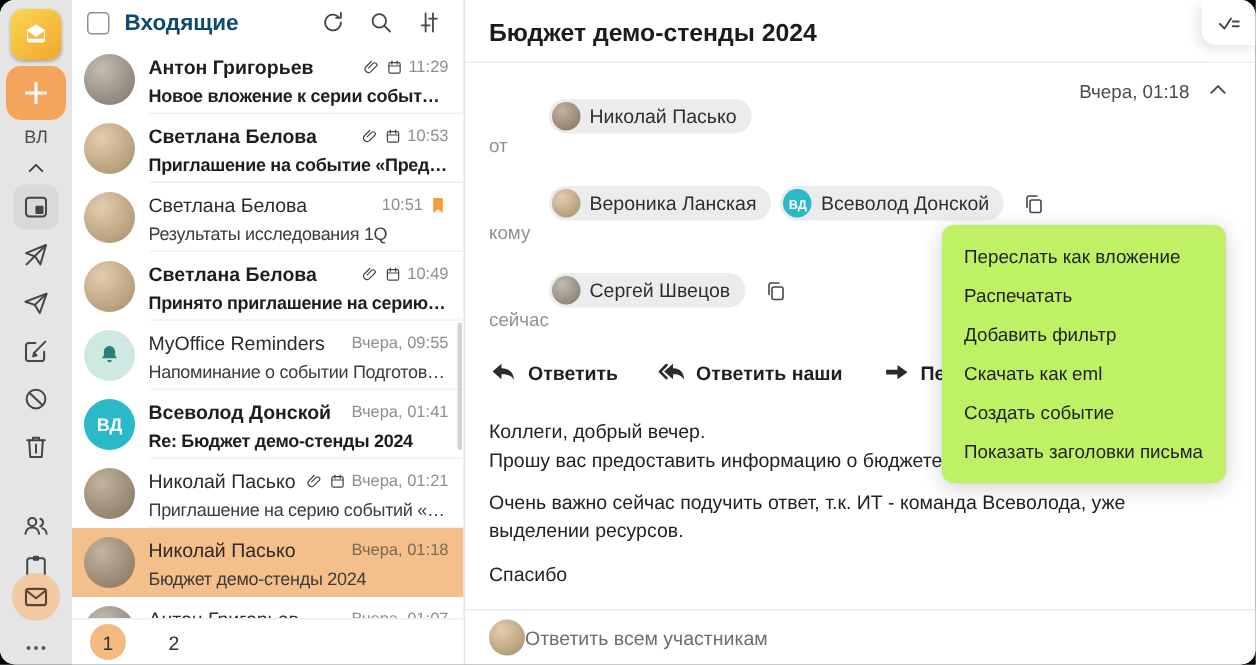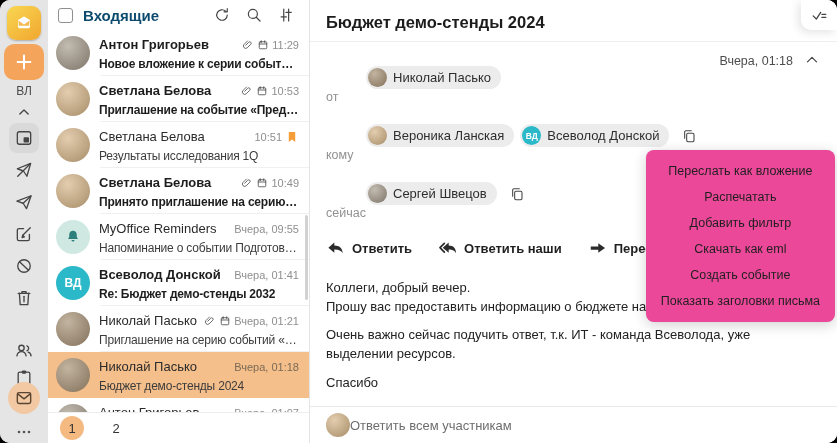--- a/index.html
+++ b/index.html
@@ -100,23 +100,23 @@
           color:#1f1f1f; cursor:pointer; }
   .tbtn svg { width:19px; height:19px; }
   .tb-right { position:absolute; right:14px; top:12px; display:flex; gap:15px; }
   .tb-right .hbtn svg { width:19px; height:19px; }
 
   .mailbody { padding:20px 16px 0; position:relative; z-index:1; }
   .bp { margin-bottom:9px; }
   .bline { font-size:13px; line-height:19px; color:#222; white-space:nowrap; overflow:hidden; }
   .bp3 { margin-top:10px; }
 
-  .menu { position:absolute; top:150px; right:2px; background:#ec4899; border-radius:8px;
+  .menu { position:absolute; top:150px; right:20px; background:#bef264; border-radius:8px;
           box-shadow:0 3px 14px rgba(0,0,0,.18), 0 0 1px rgba(0,0,0,.12);
-          padding:8px 0; z-index:5;text-align:center; }
+          padding:8px 0; z-index:5; }
   .mitem { font-size:12.5px; color:#1f1f1f; padding:0 15px; height:26px; line-height:26px;
            white-space:nowrap; cursor:pointer; }
 
   .replybar { position:absolute; left:0; right:0; bottom:0; height:37px;
               border-top:1px solid #e9e9e9; background:#fff; display:flex; align-items:center;
               padding-left:16px; cursor:text; }
   .replybar .rav { width:24px; height:24px; border-radius:50%; }
   .replybar .rtext { font-size:13px; color:#6e6e6e; }
 </style>
 </head>
@@ -349,21 +349,21 @@
 
       <div class="item unread">
         <div class="av av-vd">ВД</div>
         <div class="itxt">
             <div class="r1">
           <div class="sender">Всеволод Донской</div>
           <div class="meta">
                 <span class="time">Вчера, 01:41</span>
               </div>
             </div>
-          <div class="subj">Re: Бюджет демо-стенды 2032</div>
+          <div class="subj">Re: Бюджет демо-стенды 2024</div>
         </div>
           <div class="sep"></div>
       </div>
 
       <div class="item">
         <div class="av ph3"></div>
         <div class="itxt">
             <div class="r1">
           <div class="sender">Николай Пасько</div>
           <div class="meta">

